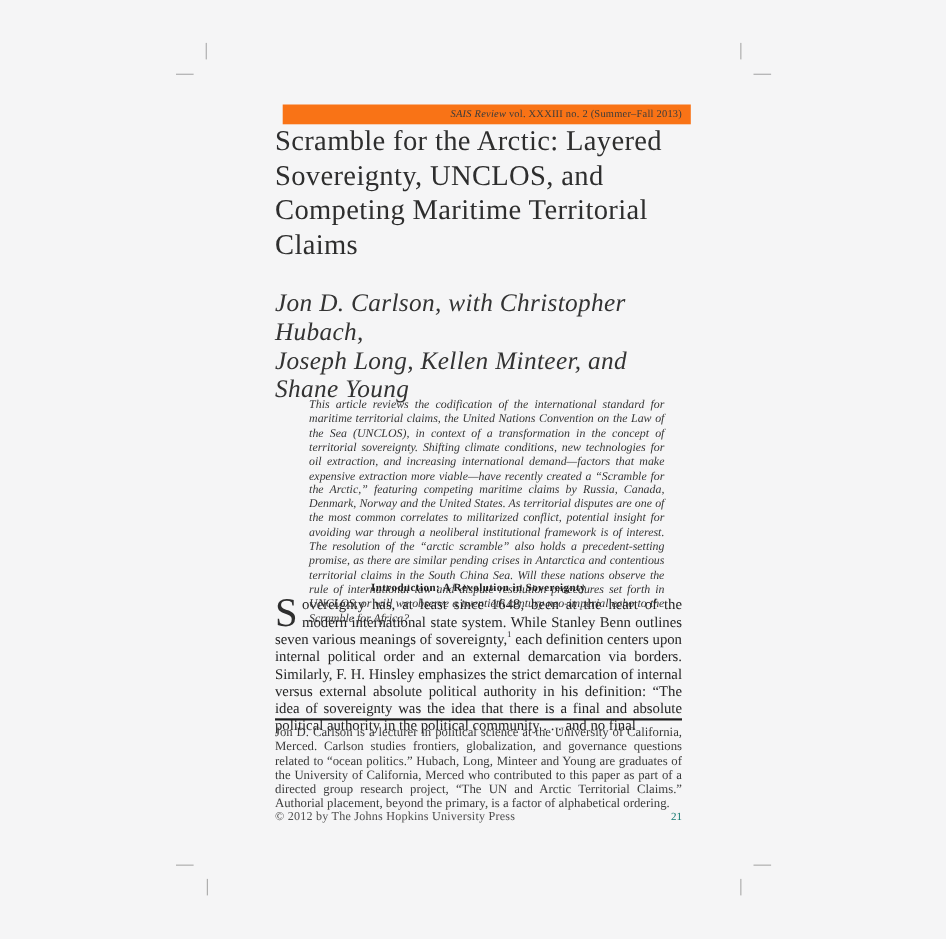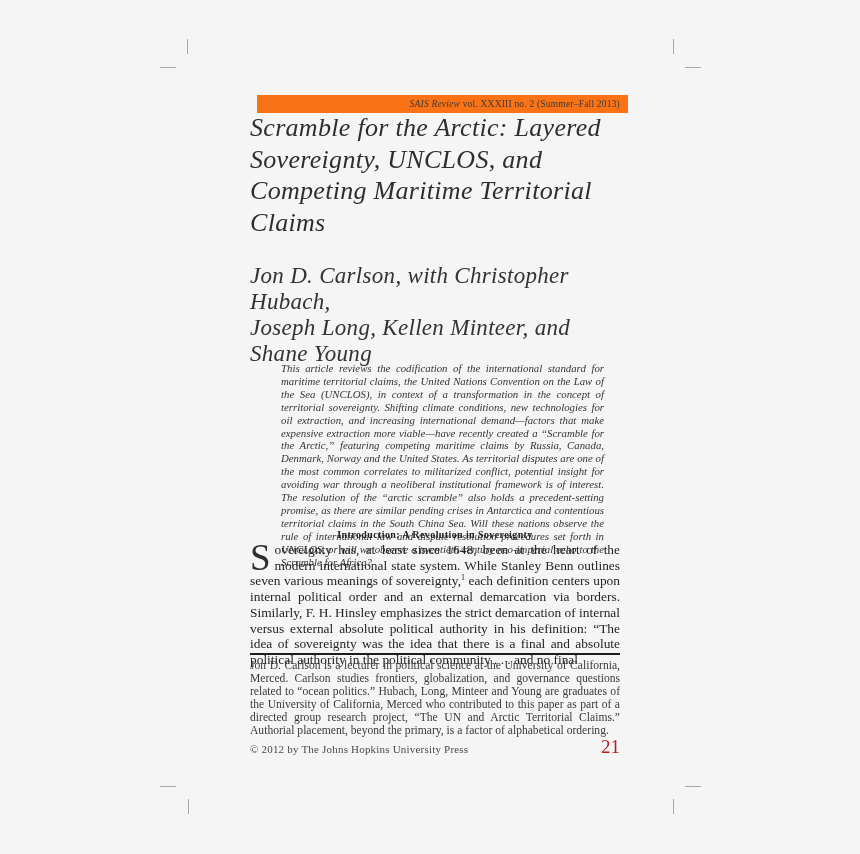--- a/index.html
+++ b/index.html
@@ -42,21 +42,20 @@
 
   .col { position: absolute; left: 250px; width: 370px; }
 
   .title {
     top: 112px;
     font-size: 26px;
     line-height: 31.5px;
     font-weight: 400;
     color: #2e2e2e;
     letter-spacing: 0.3px;
-    font-style: italic;
   }
   .authors {
     top: 263px;
     font-size: 23px;
     line-height: 26px;
     font-style: italic;
     color: #333;
     letter-spacing: 0.3px;
   }
   .abstract {
@@ -106,21 +105,21 @@
     text-align: justify;
     color: #3a3a3a;
   }
   .footer-row {
     top: 736px;
     display: flex;
     justify-content: space-between;
     align-items: baseline;
   }
   .copyright { font-size: 11px; color: #4c4c4c; letter-spacing: 0.2px; }
-  .page-number { font-size: 19px; color: #b91c1c; }
+  .page-number { font-size: 10px; color: #0f766e; }
 </style>
 </head>
 <body>
 
 <div class="crop v crop-tl-v"></div>
 <div class="crop h crop-tl-h"></div>
 <div class="crop v crop-tr-v"></div>
 <div class="crop h crop-tr-h"></div>
 <div class="crop h crop-bl-h"></div>
 <div class="crop v crop-bl-v"></div>

